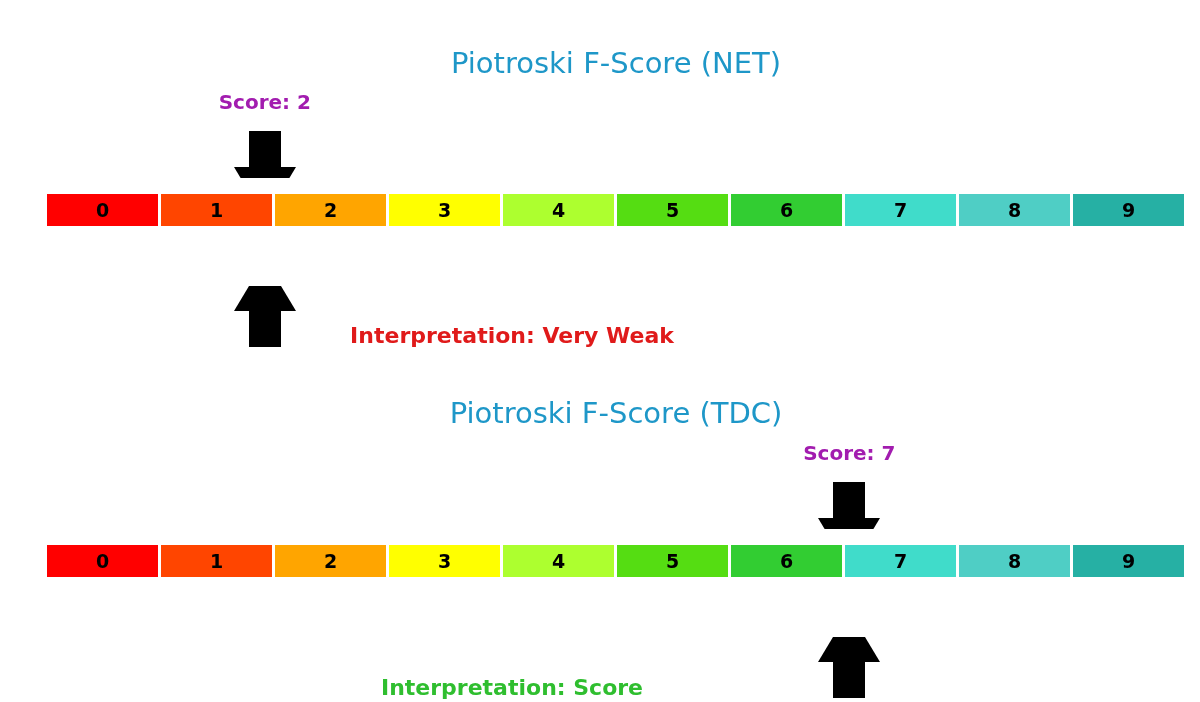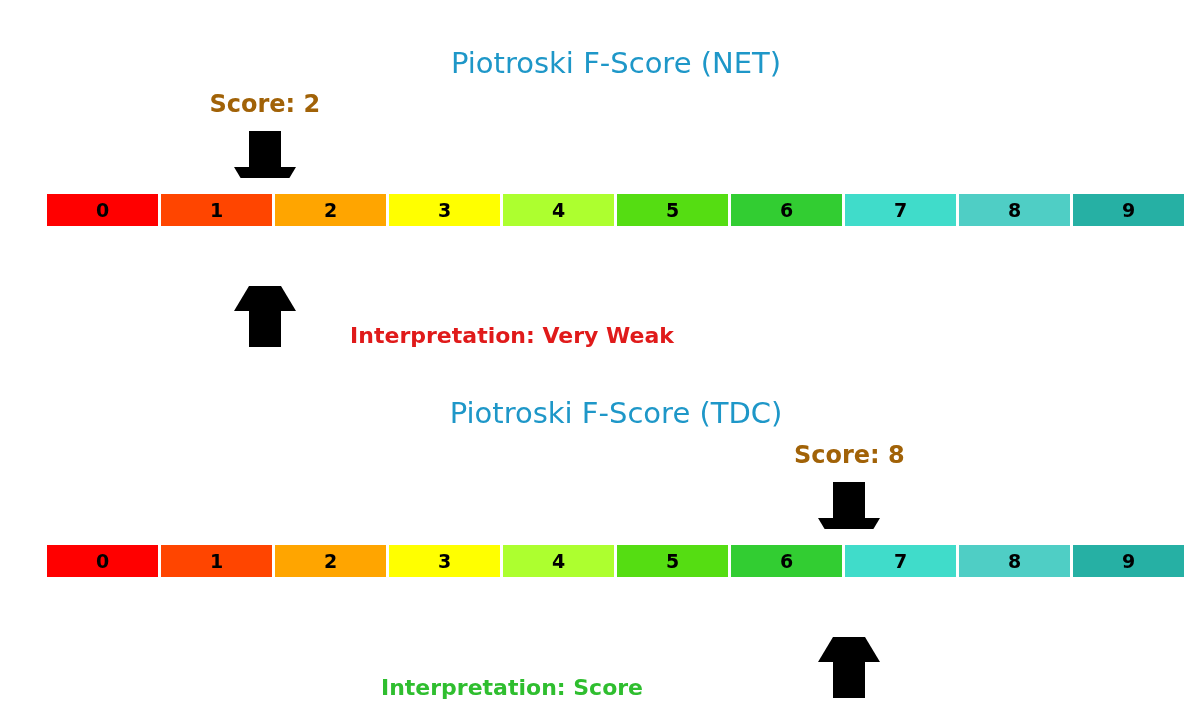--- a/index.html
+++ b/index.html
@@ -9,21 +9,21 @@
     width: 1200px; height: 702px; position: relative; overflow: hidden;
   }
   .canvas { position: absolute; left: 0; top: 0; width: 1200px; height: 702px; background: #ffffff; }
 
   .chart-title {
     position: absolute; left: 0; width: 1200px; text-align: center;
     font-size: 29px; font-weight: 400; letter-spacing: 0px;
   }
   .score-label {
     position: absolute; transform: translateX(-50%);
-    font-size: 24px; font-weight: bold; color: #a16207; white-space: nowrap;
+    font-size: 20px; font-weight: bold; color: #a21caf; white-space: nowrap;
   }
   .interp-label {
     position: absolute; left: 0; width: 992px; text-align: center;
     font-size: 22px; font-weight: bold;
   }
 
   .score-bar {
     position: absolute; left: 15px; width: 1169px; height: 57px;
     display: flex; gap: 3px; background: #ffffff;
   }
@@ -74,21 +74,21 @@
 
   <div class="arrow" style="top: 222px; left: 248.8px;">
     <div class="head-up"></div>
     <div class="stem"></div>
   </div>
 
   <div class="interp-label" style="top: 291px; color: rgb(224, 26, 26);">Interpretation: Very Weak</div>
 
   <div class="chart-title" style="top: 364px; color: rgb(30, 151, 200);">Piotroski F-Score (TDC)</div>
 
-  <div class="score-label" style="top: 409px; left: 833.3px;">Score: 8</div>
+  <div class="score-label" style="top: 409px; left: 833.3px;">Score: 7</div>
 
   <div class="arrow" style="top: 450px; left: 833.3px;">
     <div class="stem"></div>
     <div class="head-down"></div>
   </div>
 
   <div class="score-bar" style="top: 513px;">
       <div class="segment" style="background: rgb(255, 0, 0);">0</div>
       <div class="segment" style="background: rgb(255, 69, 0);">1</div>
       <div class="segment" style="background: rgb(255, 165, 0);">2</div>

